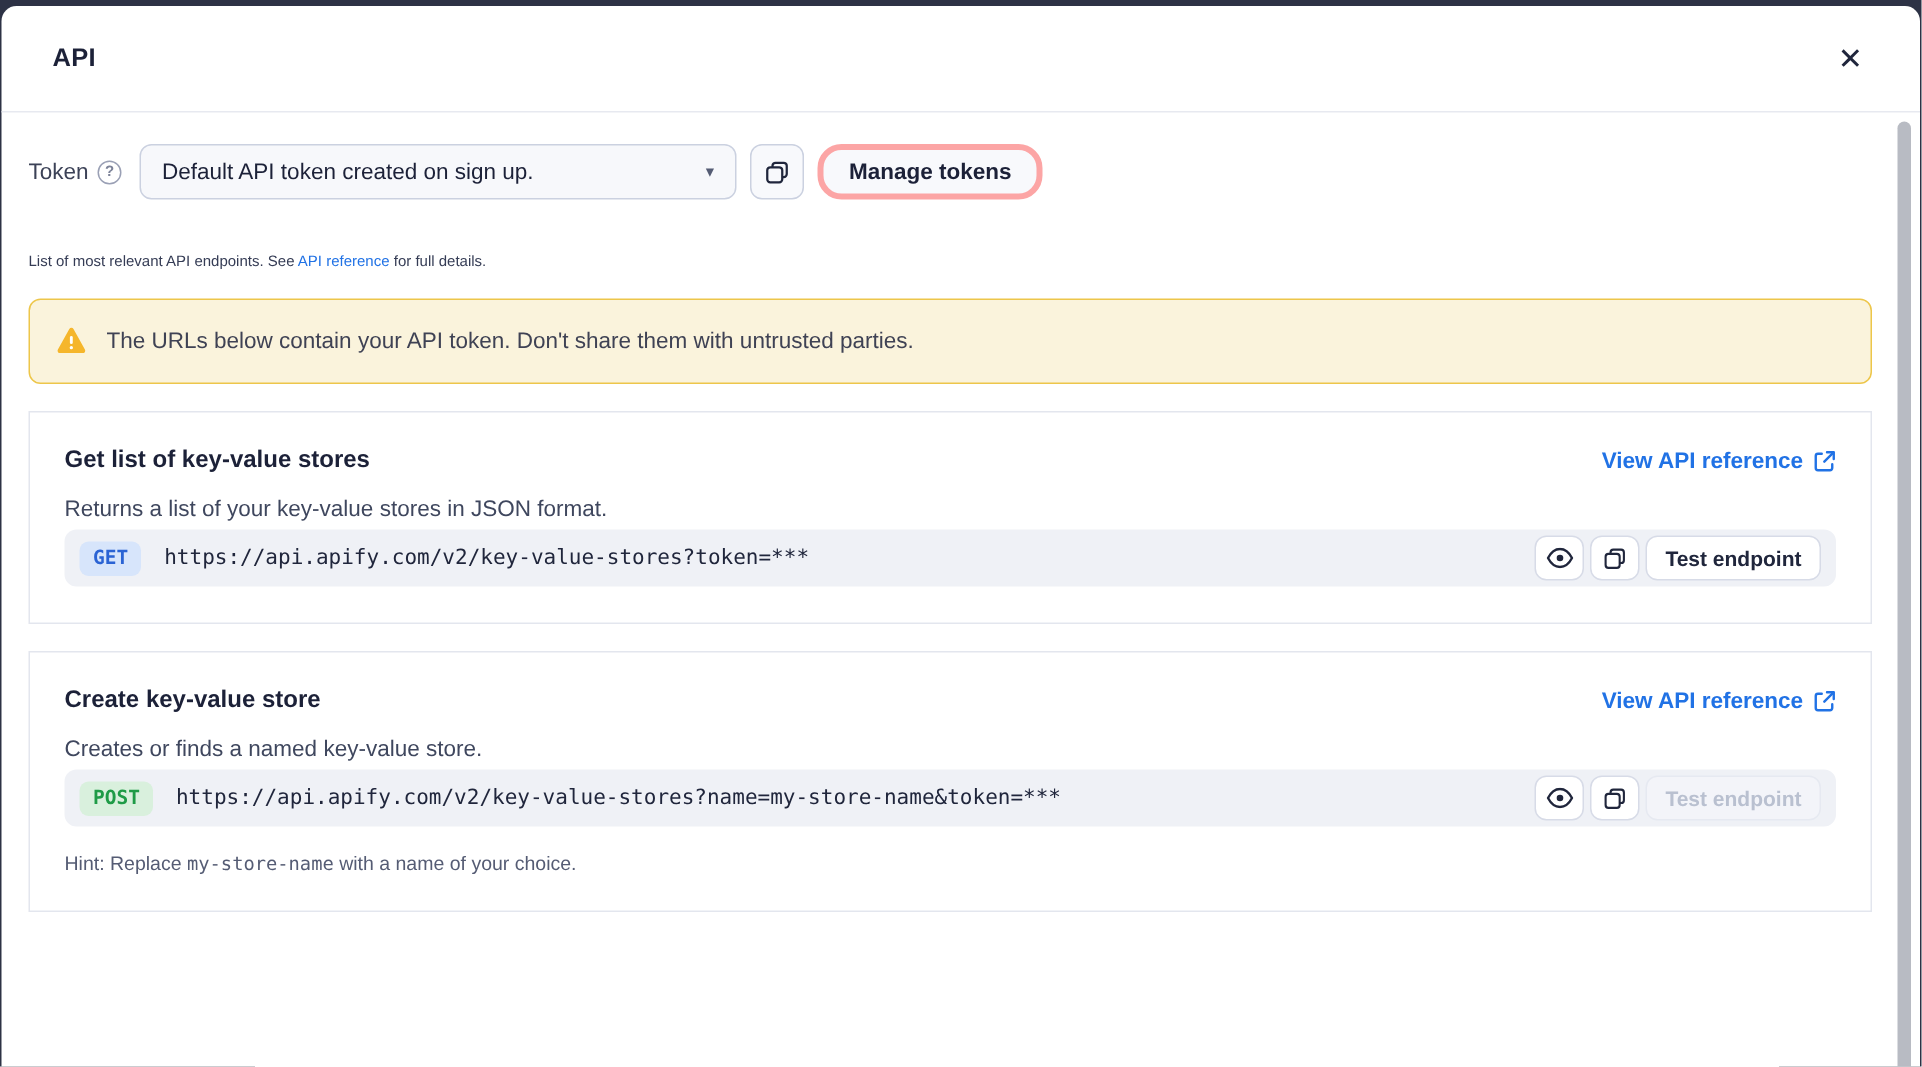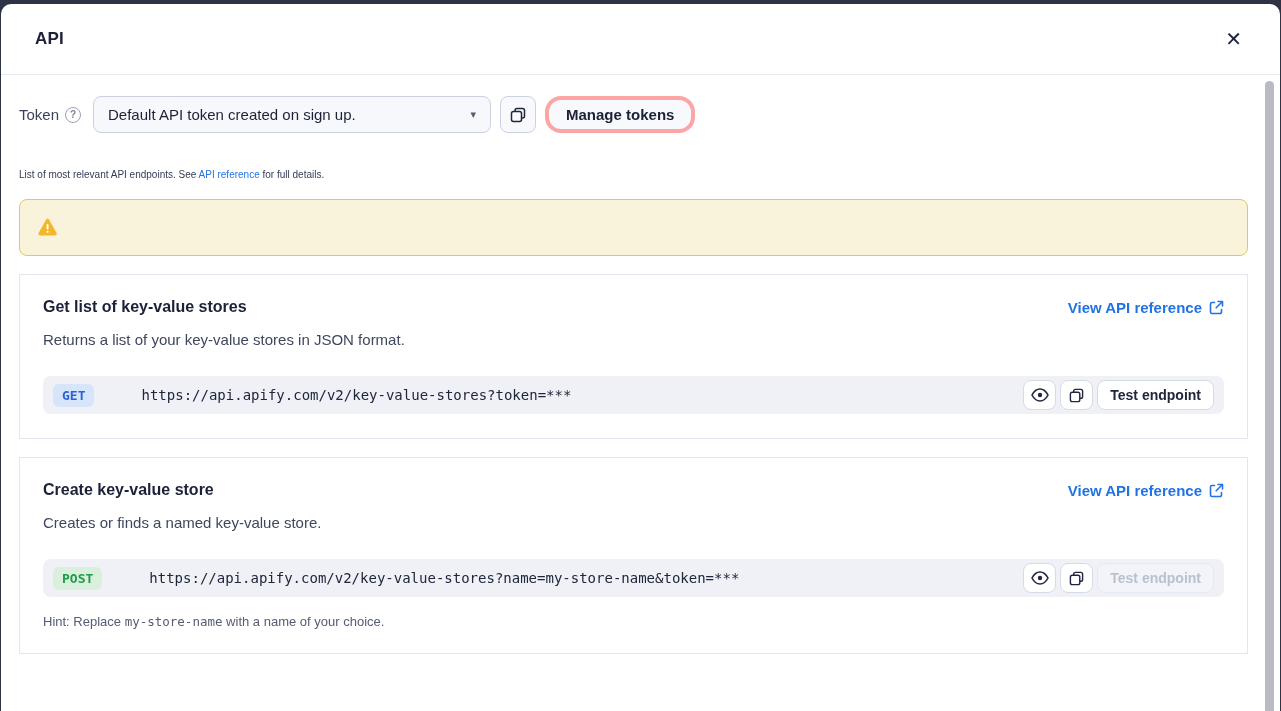--- a/index.html
+++ b/index.html
@@ -75,24 +75,24 @@
     margin-top: 18px;
     border: 1px solid #e3e6ee; border-radius: 0;
     background: #fff;
     padding: 23px 23px 24px;
   }
   .card-head { display: flex; align-items: center; justify-content: space-between; }
   .card-title { font-size: 16px; font-weight: 700; color: #1c2138; }
   .ref-link { display: inline-flex; align-items: center; gap: 7px; font-size: 15px; font-weight: 600; color: #2172e5; cursor: pointer; text-decoration: none; }
   .card-desc { margin-top: 15px; font-size: 15px; color: #3f475e; }
   .codebar {
-    margin-top: 28px; height: 38px;
+    margin-top: 5px; height: 38px;
     background: #eff1f6; border-radius: 8px;
     display: flex; align-items: center;
-    padding-left: 10px; position: relative; gap: 32px;
+    padding-left: 10px; position: relative;
   }
   .method-pill {
     font-family: "DejaVu Sans Mono", monospace;
     font-size: 13px; font-weight: 700;
     padding: 4px 9px; border-radius: 6px; flex: 0 0 auto;
   }
   .method-get  { color: #2a63d4; background: #d7e5fb; }
   .method-post { color: #1f9b47; background: #d9f0dd; }
   .url {
     font-family: "DejaVu Sans Mono", monospace;
@@ -155,20 +155,21 @@
     <p class="intro"><span>List of most relevant API endpoints. See </span><a class="link">API reference</a><span> for full details.</span></p>
 
     <div class="warning">
       <span>
         <svg width="21" height="19" viewBox="0 0 21 19">
           <path d="M9.2 1.4 a1.6 1.6 0 0 1 2.8 0 l7.6 13.6 a1.6 1.6 0 0 1 -1.4 2.4 H3 a1.6 1.6 0 0 1 -1.4 -2.4 Z" fill="#f5b62c"></path>
           <rect x="9.6" y="6" width="1.9" height="5.4" rx="0.95" fill="#ffffff"></rect>
           <circle cx="10.55" cy="13.8" r="1.1" fill="#ffffff"></circle>
         </svg>
       </span>
+      <span>The URLs below contain your API token. Don't share them with untrusted parties.</span>
     </div>
 
     <div class="card">
       <div class="card-head">
         <div class="card-title">Get list of key-value stores</div>
         <a class="ref-link">
           <span>View API reference</span>
           <span>
             <svg width="15" height="15" viewBox="0 0 15 15" fill="none" stroke="#2172e5" stroke-width="1.6" stroke-linecap="round" stroke-linejoin="round">
               <path d="M5.5 2.5 H3 a1.5 1.5 0 0 0 -1.5 1.5 v8 a1.5 1.5 0 0 0 1.5 1.5 h8 a1.5 1.5 0 0 0 1.5 -1.5 V9.5"></path>

